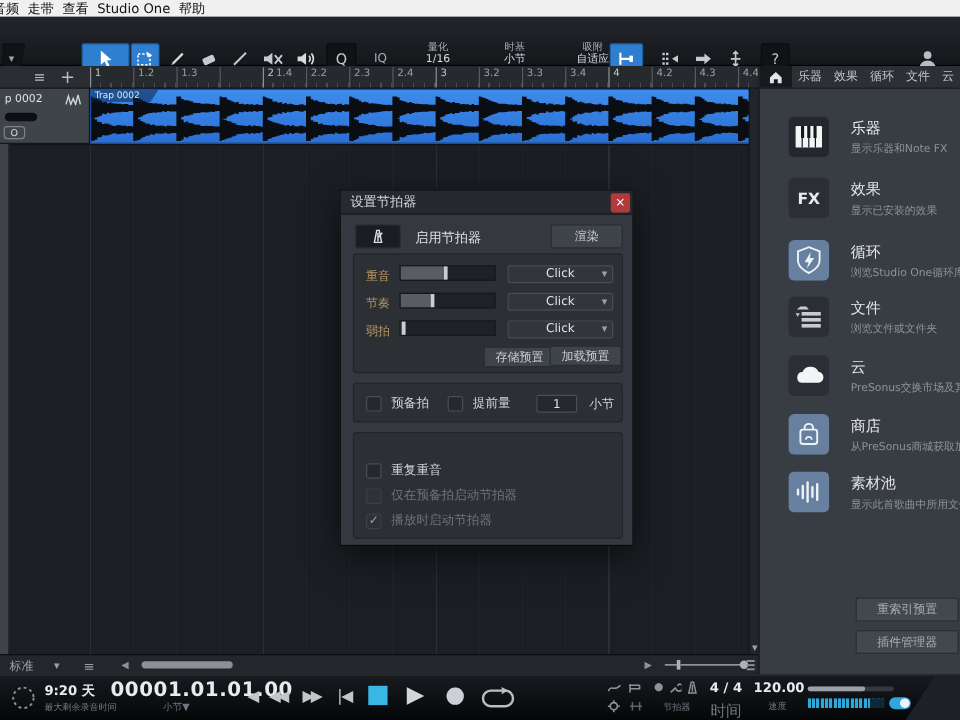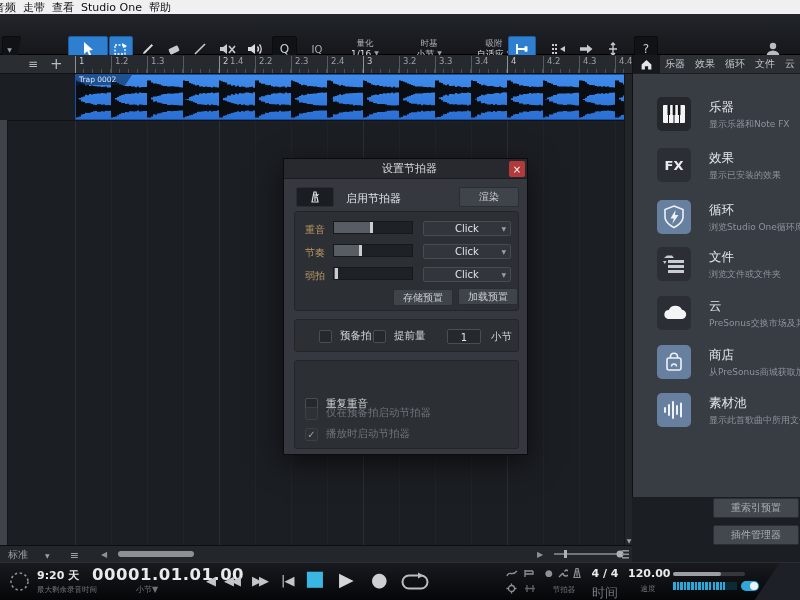--- a/index.html
+++ b/index.html
@@ -15,21 +15,21 @@
 
   
   #toolbar { left:0; top:14px; width:800px; height:41px; background:linear-gradient(#22252a,#15171b); border-bottom:1px solid #000; }
   .tbtn { position:absolute; top:22px; height:26px; background:#101316; border:1px solid #090b0d; border-radius:2px;
           display:flex; align-items:center; justify-content:center; color:#c6cad0; }
   .tbtn.flat { background:transparent; border-color:transparent; }
   .tbtn.blue { background:#2e7fd0; border-color:#1d5da0; }
   .ddown { font-size:6px; color:#9aa0a6; margin-left:3px; }
   .two-line { display:flex; flex-direction:column; align-items:center; justify-content:center; line-height:1.15; }
   .two-line .tl-top { font-size:8.5px; color:#a7acb3; }
-  .tl-bot { display:flex; align-items:center; font-size:9px; color:#d7dade; }
+  .tl-bot { display:flex; align-items:center; font-size:9px; color:#d7dade;flex-direction:column; }
   .underline-sel::after { content:""; position:absolute; left:3px; right:3px; bottom:-2px; height:3px; background:#2e7fd0; border-radius:1px; }
 
   
   #arrange { left:0; top:55px; width:632px; height:507px; background:#1b1e23; overflow:hidden; }
   #tracklist-head { left:0; top:0; width:75px; height:19px; background:#2a2d32; border-bottom:1px solid #101215; color:#b8bcc2; }
   #ruler { left:75px; top:0; width:557px; height:19px; background:#26292d; border-bottom:1px solid #0d0f11; overflow:hidden; }
   #ruler .subticks { position:absolute; left:0; right:0; bottom:0; height:4px;
       background:repeating-linear-gradient(90deg, transparent 0 8px, #4a4f55 8px 9px); }
   .tick { position:absolute; top:1px; height:18px; font-size:8.5px; color:#9aa0a8; padding-left:3px; border-left:1px solid #565b61; }
   .tick.major { border-left-color:#8d9298; color:#c3c7cc; }
@@ -51,21 +51,21 @@
   #arrange-bottom { left:0; top:490px; width:632px; height:17px; background:#23262b; border-top:1px solid #0c0e10; color:#9ba0a6; }
   #mode-dd { position:absolute; left:8px; top:2px; display:flex; align-items:center; gap:14px; font-size:10px; color:#9ba0a6; }
   #hscroll-track { position:absolute; left:112px; top:5px; width:412px; height:6px; }
   #hscroll-thumb { position:absolute; left:6px; top:0; width:76px; height:6px; background:#8d9197; border-radius:3px; }
   .mini-arr { font-size:8px; color:#8d9298; }
   #zoomctl { position:absolute; left:552px; top:3px; width:76px; height:10px; }
 
   
   #dialog { left:283px; top:158px; width:245px; height:297px; background:#35393f; border:1px solid #0a0b0c; box-shadow:0 8px 28px rgba(0,0,0,0.6); }
   #dlg-title { position:absolute; left:0; top:0; width:100%; height:20px; background:#27292e; border-bottom:1px solid #1a1c1f;
-               color:#d6d9dd; font-size:11px; line-height:20px; padding-left:8px;text-align:center; }
+               color:#d6d9dd; font-size:11px; line-height:20px; padding-left:8px; }
   #dlg-close { position:absolute; right:2px; top:2px; width:16px; height:16px; background:#b33a3a; border-radius:2px;
                color:#fff; font-size:10px; display:flex; align-items:center; justify-content:center; }
   .grp { position:absolute; left:10px; width:225px; background:#2c2f34; border:1px solid #232529; border-radius:3px; }
   .dbtn { background:#3f434a; border:1px solid #2a2d31; border-radius:2px; color:#c9cdd2; font-size:10px;
           display:flex; align-items:center; justify-content:center; }
   .tanlbl { color:#b99663; font-size:10px; }
   .slider { position:absolute; width:80px; height:13px; background:#1e2125; border:1px solid #16181b; }
   .sl-fill { position:absolute; left:0; top:0; height:100%; background:#585d64; }
   .sl-handle { position:absolute; top:0; width:3px; height:100%; background:#c9ccd1; }
   .clickdd { position:absolute; width:88px; height:15px; background:#32363c; border:1px solid #484c52; border-radius:2px;
@@ -75,21 +75,21 @@
          align-items:center; justify-content:center; font-size:10px; color:#9aa0a8; flex:none; }
   .chk.dis { background:#2e3136; border-color:#3c3f45; }
   .optrow { position:absolute; left:10px; display:flex; align-items:center; gap:8px; font-size:10.5px; color:#d2d5d9; }
   .optrow.dis { color:#6e747c; }
   #opt-head { position:absolute; left:0; top:0; width:100%; height:16px; background:#33363c; border-bottom:1px solid #26282c;
               color:#c3c7cc; font-size:10.5px; text-align:center; line-height:16px; }
   #num-in { position:absolute; width:34px; height:15px; background:#25282d; border:1px solid #4a4e54; border-radius:2px;
             color:#dfe2e6; font-size:10px; text-align:center; line-height:15px; }
 
   
-  #panel { left:632px; top:55px; width:168px; height:442px; background:#383c43; border-left:1px solid #101215; }
+  #panel { left:632px; top:55px; width:168px; height:507px; background:#383c43; border-left:1px solid #101215; }
   #ptabs { position:absolute; left:0; top:0; width:168px; height:19px; background:#2c2f34; border-bottom:1px solid #1b1d21;
            display:flex; align-items:center; overflow:hidden; }
   #home-tab { width:27px; height:19px; background:#17191d; display:flex; align-items:center; justify-content:center; flex:none; }
   .ptab { font-size:10px; color:#c2c6cc; padding:0 5px; white-space:nowrap; }
   .bitem { position:absolute; left:10px; width:156px; height:44px; }
   .btitle { position:absolute; left:66px; top:2px; font-size:12.5px; color:#e4e7ea; }
   .bsub { position:absolute; left:66px; top:21px; font-size:9px; color:#8d939b; white-space:nowrap; }
   .pbtn { position:absolute; left:80px; width:86px; height:20px; background:#43474e; border:1px solid #2b2e32; border-radius:2px;
           color:#a9aeb5; font-size:10px; display:flex; align-items:center; justify-content:center; }
 
@@ -254,20 +254,30 @@
         <div class="tick" style="left: 360px;">3.3</div>
         <div class="tick" style="left: 396px;">3.4</div>
         <div class="tick major" style="left: 432px;">4</div>
         <div class="tick" style="left: 468px;">4.2</div>
         <div class="tick" style="left: 504px;">4.3</div>
         <div class="tick" style="left: 540px;">4.4</div>
       </div>
     <div id="gridlines" class="abs"></div>
     <div id="lane-sep" class="abs"></div>
 
+    <div id="track-header" class="abs">
+      <span class="tname">p 0002</span>
+      <svg style="position:absolute; left:54px; top:4px;" width="14" height="10" viewBox="0 0 14 10">
+        <path d="M1,9 L3,2 L5,9 L7,4 L9,9 L11,1 L13,9" fill="none" stroke="#cfd3d7" stroke-width="1.2"></path>
+      </svg>
+      <div id="track-fader"></div>
+      <div id="monitor-btn">
+        <span>O</span>
+      </div>
+    </div>
 
     <div id="clip" class="abs">
       <svg id="wave" width="551" height="44" viewBox="0 0 551 44">
           <path d="M0,5.5V24.5M2,6.4V23.6M4,7.1V22.9M6,7.8V22.2M8,8.6V21.4M10,10.2V19.8M12,9.7V20.3M14,11.0V19.0M16,10.5V19.5M18,11.1V18.9M20,11.2V18.8M22,11.5V18.5M24,11.4V18.6M26,11.9V18.1M28,11.7V18.3M30,11.6V18.4M32,12.4V17.6M34,12.5V17.5M36,5.5V24.5M38,5.5V24.5M40,7.1V22.9M42,7.9V22.1M44,9.2V20.8M46,9.9V20.1M48,10.6V19.4M50,10.9V19.1M52,11.3V18.7M54,11.1V18.9M56,11.5V18.5M58,11.5V18.5M60,12.2V17.8M62,11.6V18.4M64,12.5V17.5M66,12.0V18.0M68,12.1V17.9M70,12.1V17.9M72,5.5V24.5M74,5.5V24.5M76,7.5V22.5M78,8.5V21.5M80,8.5V21.5M82,9.0V21.0M84,9.6V20.4M86,10.6V19.4M88,10.9V19.1M90,10.9V19.1M92,11.5V18.5M94,11.4V18.6M96,11.3V18.7M98,11.5V18.5M100,11.8V18.2M102,11.7V18.3M104,12.2V17.8M106,12.4V17.6M108,5.5V24.5M110,6.1V23.9M112,6.1V23.9M114,8.0V22.0M116,8.8V21.2M118,9.5V20.5M120,10.5V19.5M122,10.0V20.0M124,11.6V18.4M126,11.5V18.5M128,12.0V18.0M130,11.6V18.4M132,12.1V17.9M134,11.9V18.1M136,12.4V17.6M138,11.8V18.2M140,12.2V17.8M142,12.5V17.5M144,5.5V24.5M146,6.2V23.8M148,7.1V22.9M150,7.4V22.6M152,9.5V20.5M154,9.6V20.4M156,10.7V19.3M158,10.3V19.7M160,11.5V18.5M162,10.8V19.2M164,11.9V18.1M166,11.4V18.6M168,11.8V18.2M170,12.5V17.5M172,12.4V17.6M174,12.1V17.9M176,11.8V18.2M178,12.7V17.3M180,5.5V24.5M182,5.5V24.5M184,7.8V22.2M186,8.7V21.3M188,8.8V21.2M190,9.7V20.3M192,10.2V19.8M194,10.0V20.0M196,11.2V18.8M198,11.7V18.3M200,11.4V18.6M202,11.7V18.3M204,12.2V17.8M206,11.7V18.3M208,11.5V18.5M210,12.4V17.6M212,11.8V18.2M214,12.1V17.9M216,5.5V24.5M218,6.2V23.8M220,7.1V22.9M222,7.7V22.3M224,8.9V21.1M226,10.2V19.8M228,9.7V20.3M230,10.2V19.8M232,11.3V18.7M234,11.1V18.9M236,11.2V18.8M238,11.5V18.5M240,11.6V18.4M242,12.0V18.0M244,12.2V17.8M246,12.4V17.6M248,12.2V17.8M250,12.5V17.5M252,5.5V24.5M254,5.5V24.5M256,6.3V23.7M258,8.5V21.5M260,9.1V20.9M262,9.7V20.3M264,10.7V19.3M266,10.0V20.0M268,10.8V19.2M270,11.4V18.6M272,11.4V18.6M274,11.7V18.3M276,11.8V18.2M278,11.9V18.1M280,11.9V18.1M282,12.3V17.7M284,12.3V17.7M286,12.2V17.8M288,5.5V24.5M290,5.9V24.1M292,7.6V22.4M294,8.1V21.9M296,9.6V20.4M298,9.9V20.1M300,10.6V19.4M302,10.1V19.9M304,10.9V19.1M306,10.9V19.1M308,11.8V18.2M310,11.6V18.4M312,11.9V18.1M314,11.8V18.2M316,12.5V17.5M318,11.7V18.3M320,12.5V17.5M322,12.5V17.5M324,5.5V24.5M326,6.0V24.0M328,6.7V23.3M330,7.4V22.6M332,8.5V21.5M334,9.3V20.7M336,9.9V20.1M338,10.7V19.3M340,11.4V18.6M342,11.5V18.5M344,11.5V18.5M346,11.6V18.4M348,12.1V17.9M350,12.1V17.9M352,12.3V17.7M354,12.0V18.0M356,12.6V17.4M358,12.5V17.5M360,5.5V24.5M362,5.6V24.4M364,7.4V22.6M366,8.0V22.0M368,9.5V20.5M370,10.2V19.8M372,9.6V20.4M374,10.9V19.1M376,11.1V18.9M378,10.8V19.2M380,12.0V18.0M382,11.2V18.8M384,11.4V18.6M386,12.2V17.8M388,11.9V18.1M390,12.1V17.9M392,12.5V17.5M394,12.0V18.0M396,5.5V24.5M398,6.1V23.9M400,6.3V23.7M402,7.9V22.1M404,8.9V21.1M406,10.2V19.8M408,9.7V20.3M410,10.4V19.6M412,11.3V18.7M414,11.0V19.0M416,11.1V18.9M418,11.6V18.4M420,12.0V18.0M422,12.1V17.9M424,11.5V18.5M426,12.2V17.8M428,12.7V17.3M430,12.6V17.4M432,5.5V24.5M434,5.5V24.5M436,6.8V23.2M438,8.4V21.6M440,8.5V21.5M442,8.9V21.1M444,10.5V19.5M446,10.2V19.8M448,11.0V19.0M450,11.0V19.0M452,11.2V18.8M454,11.9V18.1M456,11.5V18.5M458,11.8V18.2M460,11.8V18.2M462,12.1V17.9M464,11.7V18.3M466,11.8V18.2M468,5.5V24.5M470,5.9V24.1M472,7.5V22.5M474,8.0V22.0M476,8.8V21.2M478,9.9V20.1M480,9.9V20.1M482,11.2V18.8M484,11.5V18.5M486,11.6V18.4M488,11.5V18.5M490,11.4V18.6M492,11.8V18.2M494,11.5V18.5M496,11.5V18.5M498,11.9V18.1M500,12.3V17.7M502,12.2V17.8M504,5.5V24.5M506,5.5V24.5M508,6.1V23.9M510,7.3V22.7M512,8.9V21.1M514,10.1V19.9M516,10.1V19.9M518,10.3V19.7M520,11.0V19.0M522,11.4V18.6M524,11.2V18.8M526,11.8V18.2M528,11.3V18.7M530,11.8V18.2M532,11.6V18.4M534,12.3V17.7M536,12.3V17.7M538,12.4V17.6M540,5.5V24.5M542,5.5V24.5M544,7.2V22.8M546,7.8V22.2M548,9.4V20.6M550,9.5V20.5M0,23.5V42.5M2,23.7V42.3M4,24.5V41.5M6,26.4V39.6M8,26.9V39.1M10,28.3V37.7M12,28.0V38.0M14,28.2V37.8M16,28.9V37.1M18,29.8V36.2M20,29.9V36.1M22,29.2V36.8M24,29.3V36.7M26,29.7V36.3M28,29.6V36.4M30,30.3V35.7M32,30.0V36.0M34,30.3V35.7M36,23.5V42.5M38,24.0V42.0M40,24.4V41.6M42,25.8V40.2M44,26.9V39.1M46,27.9V38.1M48,28.1V37.9M50,29.1V36.9M52,28.8V37.2M54,29.8V36.2M56,29.7V36.3M58,29.5V36.5M60,29.8V36.2M62,30.4V35.6M64,29.6V36.4M66,29.7V36.3M68,30.1V35.9M70,30.1V35.9M72,23.5V42.5M74,23.5V42.5M76,24.5V41.5M78,26.8V39.2M80,26.3V39.7M82,27.4V38.6M84,27.8V38.2M86,28.5V37.5M88,29.0V37.0M90,28.9V37.1M92,30.0V36.0M94,29.9V36.1M96,29.7V36.3M98,30.0V36.0M100,29.9V36.1M102,30.3V35.7M104,30.5V35.5M106,30.4V35.6M108,23.5V42.5M110,24.4V41.6M112,25.0V41.0M114,25.8V40.2M116,26.3V39.7M118,27.2V38.8M120,27.9V38.1M122,29.2V36.8M124,29.3V36.7M126,29.6V36.4M128,29.7V36.3M130,30.1V35.9M132,29.4V36.6M134,30.2V35.8M136,29.5V36.5M138,30.1V35.9M140,30.0V36.0M142,30.7V35.3M144,23.5V42.5M146,23.5V42.5M148,25.2V40.8M150,25.8V40.2M152,26.8V39.2M154,27.2V38.8M156,27.9V38.1M158,28.6V37.4M160,28.9V37.1M162,29.7V36.3M164,29.1V36.9M166,30.1V35.9M168,29.4V36.6M170,30.2V35.8M172,30.4V35.6M174,29.8V36.2M176,29.8V36.2M178,30.4V35.6M180,23.5V42.5M182,23.5V42.5M184,25.2V40.8M186,26.5V39.5M188,26.7V39.3M190,28.3V37.7M192,28.0V38.0M194,29.0V37.0M196,29.2V36.8M198,29.3V36.7M200,29.6V36.4M202,29.2V36.8M204,30.3V35.7M206,29.5V36.5M208,29.6V36.4M210,29.7V36.3M212,29.7V36.3M214,30.3V35.7M216,23.5V42.5M218,23.5V42.5M220,24.4V41.6M222,25.3V40.7M224,27.4V38.6M226,27.4V38.6M228,28.1V37.9M230,28.3V37.7M232,29.1V36.9M234,28.9V37.1M236,29.2V36.8M238,29.9V36.1M240,30.3V35.7M242,30.2V35.8M244,30.6V35.4M246,30.5V35.5M248,30.5V35.5M250,30.5V35.5M252,23.5V42.5M254,23.5V42.5M256,24.1V41.9M258,26.8V39.2M260,26.4V39.6M262,27.3V38.7M264,28.6V37.4M266,28.5V37.5M268,29.0V37.0M270,29.2V36.8M272,29.0V37.0M274,29.4V36.6M276,29.5V36.5M278,30.4V35.6M280,29.9V36.1M282,30.2V35.8M284,30.3V35.7M286,30.7V35.3M288,23.5V42.5M290,23.8V42.2M292,24.7V41.3M294,26.4V39.6M296,26.8V39.2M298,27.9V38.1M300,28.2V37.8M302,28.9V37.1M304,28.9V37.1M306,29.0V37.0M308,29.0V37.0M310,29.5V36.5M312,30.2V35.8M314,30.2V35.8M316,30.5V35.5M318,30.4V35.6M320,30.6V35.4M322,30.3V35.7M324,23.5V42.5M326,24.1V41.9M328,25.4V40.6M330,25.6V40.4M332,26.8V39.2M334,28.0V38.0M336,28.7V37.3M338,28.7V37.3M340,28.7V37.3M342,29.5V36.5M344,29.3V36.7M346,30.2V35.8M348,29.4V36.6M350,29.8V36.2M352,30.1V35.9M354,29.8V36.2M356,30.3V35.7M358,30.2V35.8M360,23.5V42.5M362,24.1V41.9M364,24.1V41.9M366,25.2V40.8M368,26.7V39.3M370,27.0V39.0M372,28.2V37.8M374,29.2V36.8M376,29.3V36.7M378,29.5V36.5M380,29.3V36.7M382,29.8V36.2M384,29.7V36.3M386,29.6V36.4M388,29.8V36.2M390,29.8V36.2M392,30.4V35.6M394,29.7V36.3M396,23.5V42.5M398,23.5V42.5M400,24.6V41.4M402,26.4V39.6M404,26.2V39.8M406,28.3V37.7M408,27.9V38.1M410,28.8V37.2M412,29.5V36.5M414,29.5V36.5M416,29.0V37.0M418,30.1V35.9M420,29.3V36.7M422,30.1V35.9M424,29.9V36.1M426,29.7V36.3M428,29.8V36.2M430,30.1V35.9M432,23.5V42.5M434,23.5V42.5M436,25.1V40.9M438,26.4V39.6M440,26.9V39.1M442,27.0V39.0M444,28.6V37.4M446,28.5V37.5M448,29.4V36.6M450,29.4V36.6M452,29.1V36.9M454,29.7V36.3M456,29.9V36.1M458,30.1V35.9M460,30.2V35.8M462,30.3V35.7M464,29.8V36.2M466,30.5V35.5M468,23.5V42.5M470,24.4V41.6M472,24.2V41.8M474,26.5V39.5M476,26.5V39.5M478,27.7V38.3M480,28.3V37.7M482,29.2V36.8M484,29.4V36.6M486,29.6V36.4M488,29.9V36.1M490,29.9V36.1M492,29.6V36.4M494,29.6V36.4M496,29.7V36.3M498,29.9V36.1M500,30.4V35.6M502,30.5V35.5M504,23.5V42.5M506,23.9V42.1M508,24.9V41.1M510,26.6V39.4M512,27.3V38.7M514,27.2V38.8M516,27.7V38.3M518,28.3V37.7M520,29.4V36.6M522,29.7V36.3M524,29.4V36.6M526,30.1V35.9M528,30.3V35.7M530,30.2V35.8M532,30.5V35.5M534,30.2V35.8M536,30.1V35.9M538,29.8V36.2M540,23.5V42.5M542,23.5V42.5M544,24.4V41.6M546,26.0V40.0M548,26.2V39.8M550,27.7V38.3" stroke="#0a0d12" stroke-width="2"></path>
         </svg>
       <div id="clip-tag">Trap 0002</div>
     </div>
 
     <div id="left-strip" class="abs"></div>
 
@@ -433,43 +443,43 @@
       </div>
       <span class="tanlbl" style="position:absolute; left:10px; top:57px;">弱拍</span>
       <div class="slider" style="left:38px; top:55px;">
         <div class="sl-fill" style="width: 3%;"></div>
           <div class="sl-handle" style="left: calc(3% - 1px);"></div>
       </div>
       <div class="clickdd" style="left:128px; top:55px;">
         <span>Click</span>
         <span class="ddown">▼</span>
       </div>
-      <div class="dbtn" style="position:absolute; left:98px; top:77px; width:60px; height:17px;">
+      <div class="dbtn" style="position:absolute; left:108px; top:77px; width:60px; height:17px;">
         <span>存储预置</span>
       </div>
       <div class="dbtn" style="position:absolute; left:163px; top:76px; width:60px; height:17px;justify-content:center;">
         <span>加载预置</span>
       </div>
     </div>
 
     <div class="grp" style="top:160px; height:33px;">
-      <div class="optrow" style="top:9px; left:24px;">
+      <div class="optrow" style="top:9px; left:10px;">
         <span class="chk"></span>
         <span>预备拍</span>
       </div>
       <div class="optrow" style="top:9px; left:78px;">
         <span class="chk"></span>
         <span>提前量</span>
       </div>
       <div id="num-in" style="left:152px; top:9px;">1</div>
       <span style="position:absolute; left:196px; top:10px; font-size:10.5px; color:#d2d5d9;">小节</span>
     </div>
 
     <div class="grp" style="top:201px; height:89px;">
-      <div class="optrow" style="top:36px;">
+      <div class="optrow" style="top:24px;">
         <span class="chk"></span>
         <span>重复重音</span>
       </div>
       <div class="optrow dis" style="top:45px;">
         <span class="chk dis"></span>
         <span>仅在预备拍启动节拍器</span>
       </div>
       <div class="optrow dis" style="top:66px;">
         <span class="chk dis">
             <span>✓</span>

